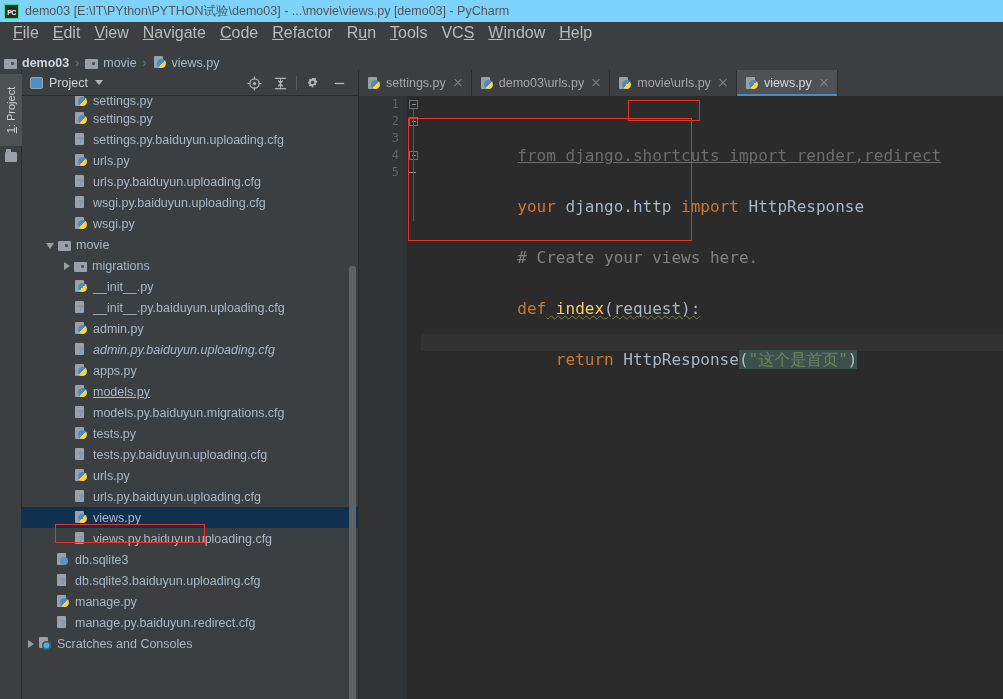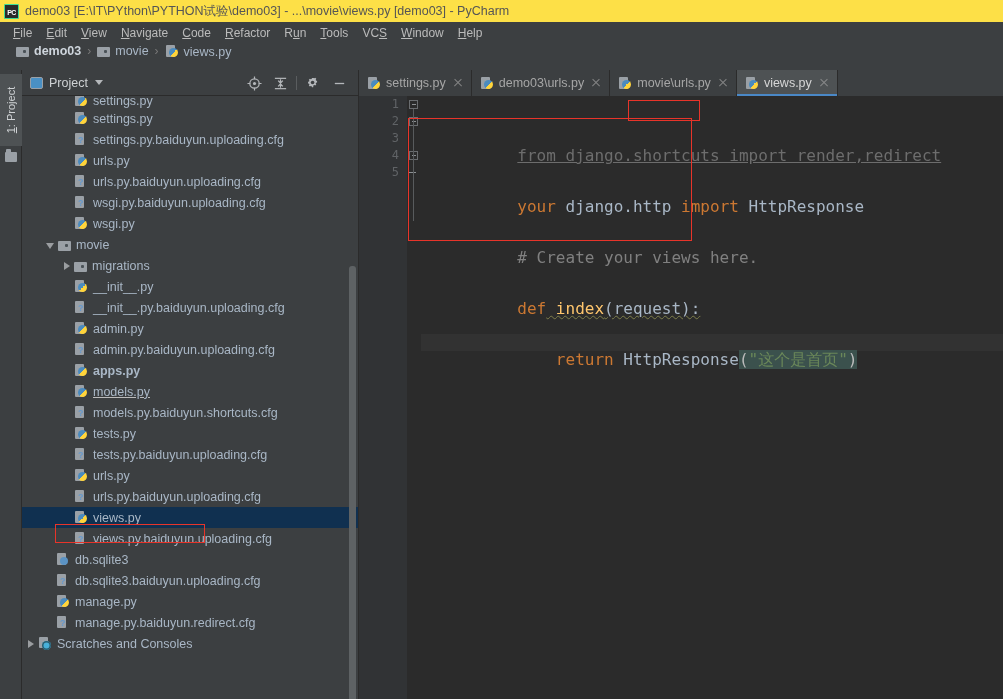--- a/index.html
+++ b/index.html
@@ -8,45 +8,45 @@
     background:#3c3f41;
     font-family:"Liberation Sans","DejaVu Sans",sans-serif;
     font-size:12px;color:#bbbbbb;
     -webkit-font-smoothing:antialiased;
   }
   .app{position:relative;width:1003px;height:699px;}
 
   
   .titlebar{
     position:absolute;left:0;top:0;width:1003px;height:22px;
-    background:#fde047;display:flex;align-items:center;
+    background:#7dd3fc;display:flex;align-items:center;
   }
   .title-logo{
     width:15px;height:15px;margin-left:4px;margin-right:6px;
     background:#2b2b2b;border:1px solid #3ddc97;border-radius:1px;
     color:#ffffff;font-size:7px;font-weight:bold;line-height:15px;text-align:center;
     letter-spacing:-0.5px;box-sizing:border-box;
   }
   .title-text{color:#555555;font-size:12.5px;white-space:nowrap;}
 
   
   .menubar{
     position:absolute;left:0;top:22px;width:1003px;height:22px;
     background:#3c3f41;display:flex;align-items:center;padding-left:6px;
     box-sizing:border-box;
   }
   .menu-item{
-    color:#bbbbbb;font-size:12px;padding:2px 7px;white-space:nowrap;cursor:default;
+    color:#bbbbbb;font-size:16px;padding:2px 7px;white-space:nowrap;cursor:default;
   }
   .menu-item .mn{text-decoration:underline;}
 
   
   .breadcrumb{
     position:absolute;left:0;top:44px;width:1003px;height:26px;
-    background:#3c3f41;display:flex;align-items:flex-start;padding-left:16px;
+    background:#3c3f41;display:flex;align-items:flex-end;padding-left:4px;
     box-sizing:border-box;
   }
   .crumb{display:flex;align-items:center;color:#a9b7c6;font-size:12.5px;}
   .crumb.bold{font-weight:bold;color:#cfd6dd;}
   .crumb-sep{color:#787878;margin:0 6px;font-size:12px;}
 
   
   .toolstrip{
     position:absolute;left:0;top:70px;width:22px;height:629px;
     background:#3c3f41;border-right:1px solid #2b2b2b;box-sizing:border-box;
@@ -385,39 +385,39 @@
         <div class="trow" style="padding-left: 42px;">
           <div class="arrow none"></div>
           <div class="ic ic-cfg"></div>
           <span class="tlabel">__init__.py.baiduyun.uploading.cfg</span>
         </div>
         <div class="trow" style="padding-left: 42px;">
           <div class="arrow none"></div>
           <div class="ic ic-py"></div>
           <span class="tlabel">admin.py</span>
         </div>
-        <div class="trow" style="padding-left: 42px;">
+        <div class="trow" style="padding-left: 42px; font-style: italic;">
           <div class="arrow none"></div>
           <div class="ic ic-cfg"></div>
           <span class="tlabel">admin.py.baiduyun.uploading.cfg</span>
         </div>
-        <div class="trow" style="padding-left: 42px; font-weight: bold;">
+        <div class="trow" style="padding-left: 42px;">
           <div class="arrow none"></div>
           <div class="ic ic-py"></div>
           <span class="tlabel">apps.py</span>
         </div>
         <div class="trow" style="padding-left: 42px; text-decoration: underline;">
           <div class="arrow none"></div>
           <div class="ic ic-py"></div>
           <span class="tlabel">models.py</span>
         </div>
         <div class="trow" style="padding-left: 42px;">
           <div class="arrow none"></div>
           <div class="ic ic-cfg"></div>
-          <span class="tlabel">models.py.baiduyun.shortcuts.cfg</span>
+          <span class="tlabel">models.py.baiduyun.migrations.cfg</span>
         </div>
         <div class="trow" style="padding-left: 42px;">
           <div class="arrow none"></div>
           <div class="ic ic-py"></div>
           <span class="tlabel">tests.py</span>
         </div>
         <div class="trow" style="padding-left: 42px;">
           <div class="arrow none"></div>
           <div class="ic ic-cfg"></div>
           <span class="tlabel">tests.py.baiduyun.uploading.cfg</span>

